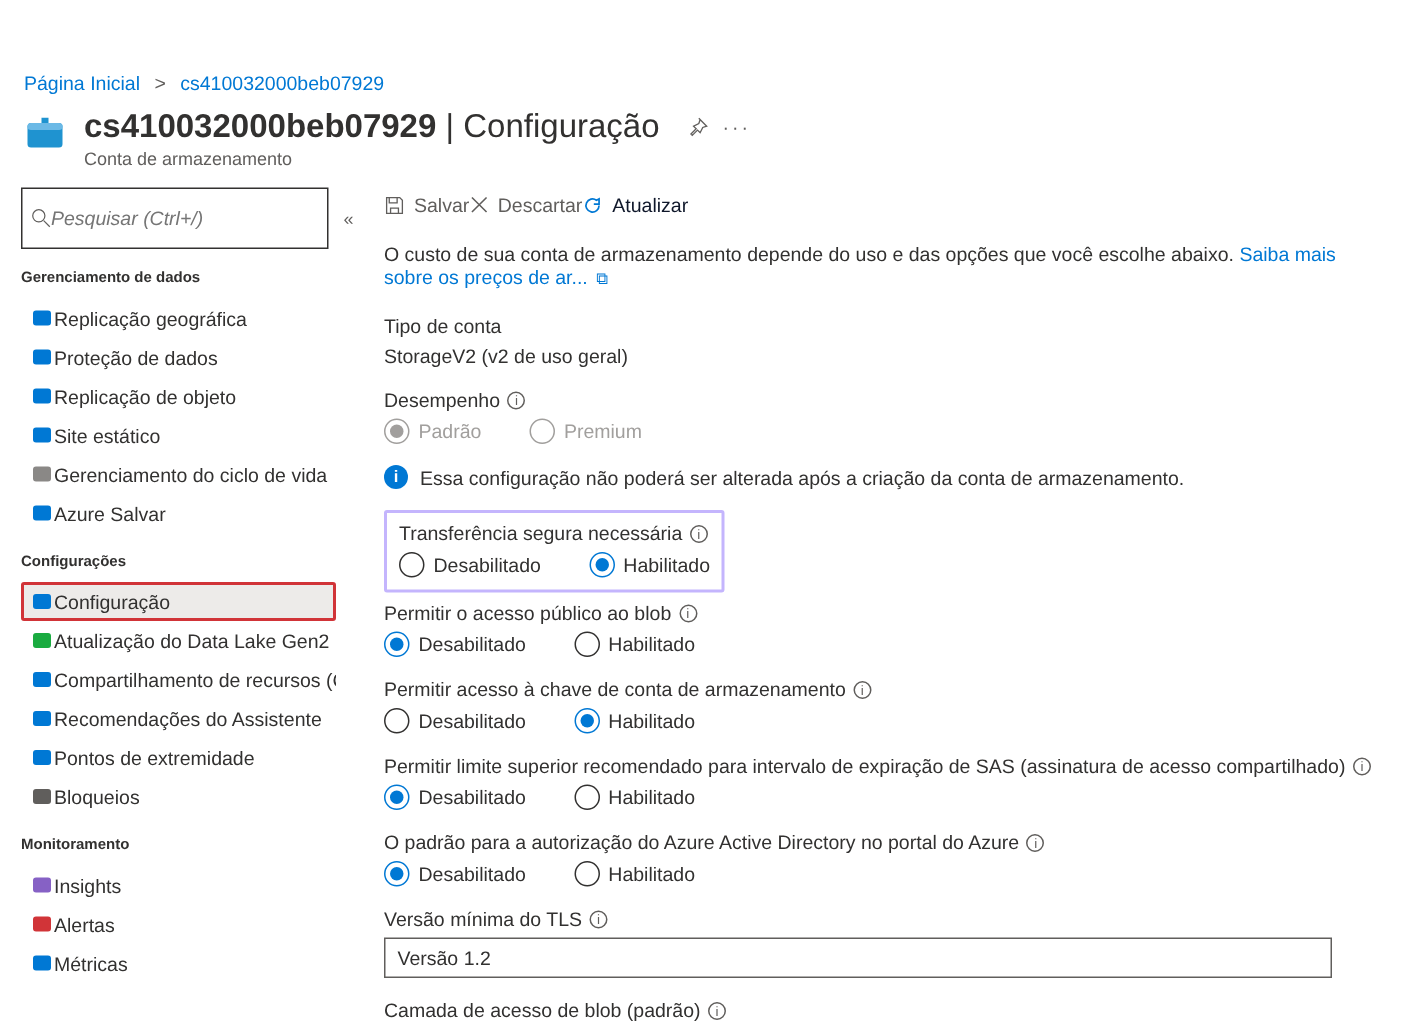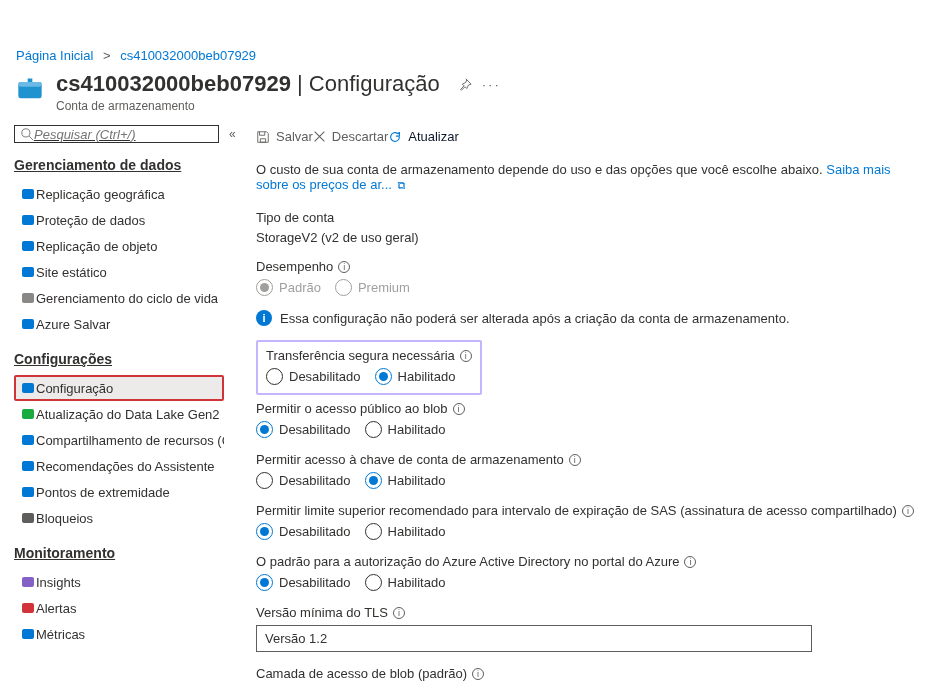--- a/index.html
+++ b/index.html
@@ -18,60 +18,60 @@
 .header-sub { font-size: 12px; color: #605e5c; margin-top: 2px; }
 .header-actions { display: flex; align-items: center; gap: 10px; margin-left: 6px; margin-top: 6px; color: #605e5c; }
 
 
 .body { display: flex; }
 .sidebar { width: 232px; padding: 0 8px 12px 14px; }
 .content { flex: 1; padding: 0 12px 12px 24px; min-width: 0; }
 
 
 .search-wrap { display: flex; align-items: center; gap: 10px; margin-bottom: 14px; }
-.search { flex: 1; display: flex; align-items: center; border: 1px solid #323130; height: 18px; padding: 0 6px; text-decoration: underline; }
+.search { flex: 1; display: flex; align-items: center; border: 1px solid #323130; height: 41px; padding: 0 6px; }
 .search input { border: none; outline: none; flex: 1; font-size: 13px; font-style: italic; color: #605e5c; }
 .chev-left { color: #605e5c; font-size: 12px; }
 
 
-.group-title { font-weight: 600; font-size: 14px; margin: 6px 0 8px 0; text-decoration: underline; }
+.group-title { font-weight: 600; font-size: 10px; margin: 6px 0 8px 0; }
 .nav-item { display: flex; align-items: center; padding: 5px 6px; cursor: pointer; white-space: nowrap; overflow: hidden; text-overflow: ellipsis; font-size: 13px; }
 .nav-item.selected { background: #edebe9; border: 2px solid #d13438; border-radius: 2px; padding: 3px 4px; }
 .nav-icon { width: 16px; height: 16px; flex-shrink: 0; }
 
 
 .toolbar { display: flex; align-items: center; padding: 4px 0 18px 0; color: #605e5c; }
 .tb-item { display: flex; align-items: center; gap: 6px; cursor: pointer; font-size: 13px; }
 .tb-item.active { color: #0f172a; }
 
 
 .cost-line { font-size: 13px; margin-bottom: 18px; }
 .ext-icon { font-size: 11px; margin-left: 2px; }
 
 
 .field { margin-bottom: 14px; }
 .field-label { display: flex; align-items: center; gap: 5px; font-size: 13px; margin-bottom: 5px; }
 .info-icon { width: 12px; height: 12px; border: 1px solid #605e5c; border-radius: 50%; display: inline-flex; align-items: center; justify-content: center; font-size: 9px; color: #605e5c; }
 .field-value { font-size: 13px; }
-.radio-row { display: flex; gap: 14px; align-items: center; }
+.radio-row { display: flex; gap: 32px; align-items: center; }
 .radio { display: inline-flex; align-items: center; gap: 6px; cursor: pointer; font-size: 13px; }
 .radio-circle { width: 17px; height: 17px; border: 1px solid #323130; border-radius: 50%; display: inline-flex; align-items: center; justify-content: center; }
 .radio.disabled .radio-circle { border-color: #a19f9d; }
 .radio.disabled { color: #a19f9d; cursor: default; }
 .radio.selected .radio-circle { border-color: #0078d4; }
 .radio.selected .radio-circle::after { content: ""; width: 9px; height: 9px; background: #0078d4; border-radius: 50%; }
 .radio.selected.disabled .radio-circle { border-color: #a19f9d; }
 .radio.selected.disabled .radio-circle::after { background: #a19f9d; }
 
 .info-banner { display: flex; align-items: center; gap: 8px; margin: 6px 0 14px 0; font-size: 13px; }
 .info-banner-icon { width: 16px; height: 16px; background: #0078d4; border-radius: 50%; display: flex; align-items: center; justify-content: center; color: #fff; font-size: 11px; font-weight: 700; }
 
 .highlight-box { border: 2px solid #c4b5fd; border-radius: 2px; padding: 6px 8px 8px 8px; margin-bottom: 6px; display: inline-block; }
 
-.select-box { border: 1px solid #605e5c; padding: 5px 8px; width: 556px; margin-top: 4px; display: flex; justify-content: space-between; align-items: center; font-size: 13px; }
+.select-box { border: 1px solid #605e5c; padding: 5px 8px; width: 632px; margin-top: 4px; display: flex; justify-content: space-between; align-items: center; font-size: 13px; }
 </style>
 </head>
 <body>
 
 <div class="breadcrumb">
   <a>Página Inicial</a>
   <span class="sep">&gt;</span>
   <a>cs410032000beb07929</a>
 </div>
 

